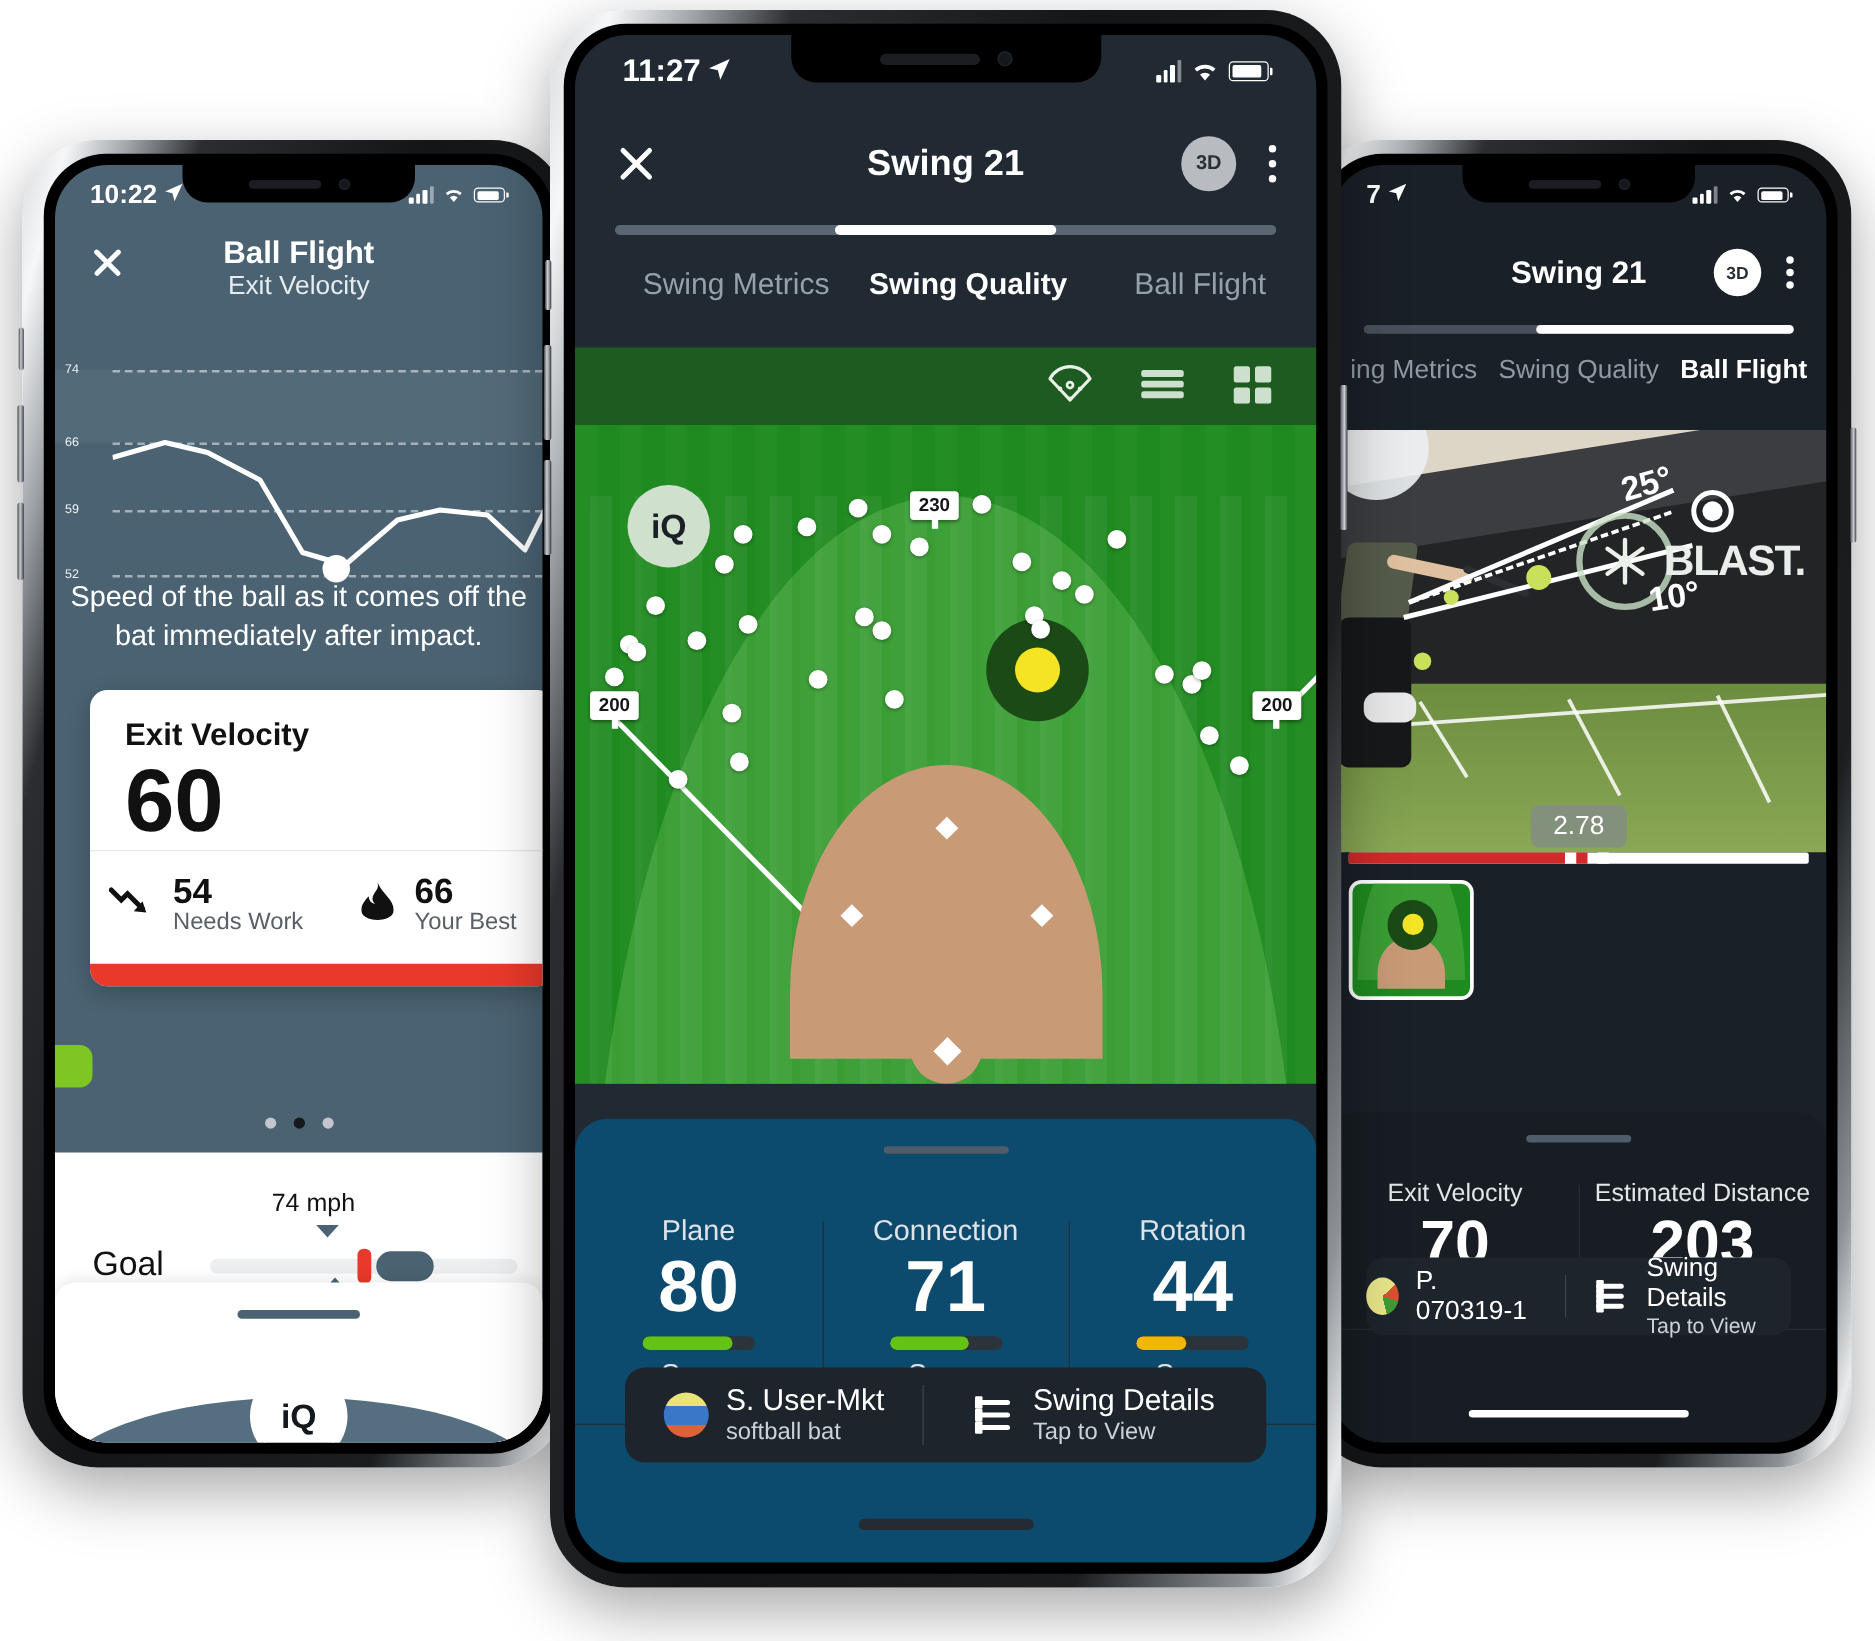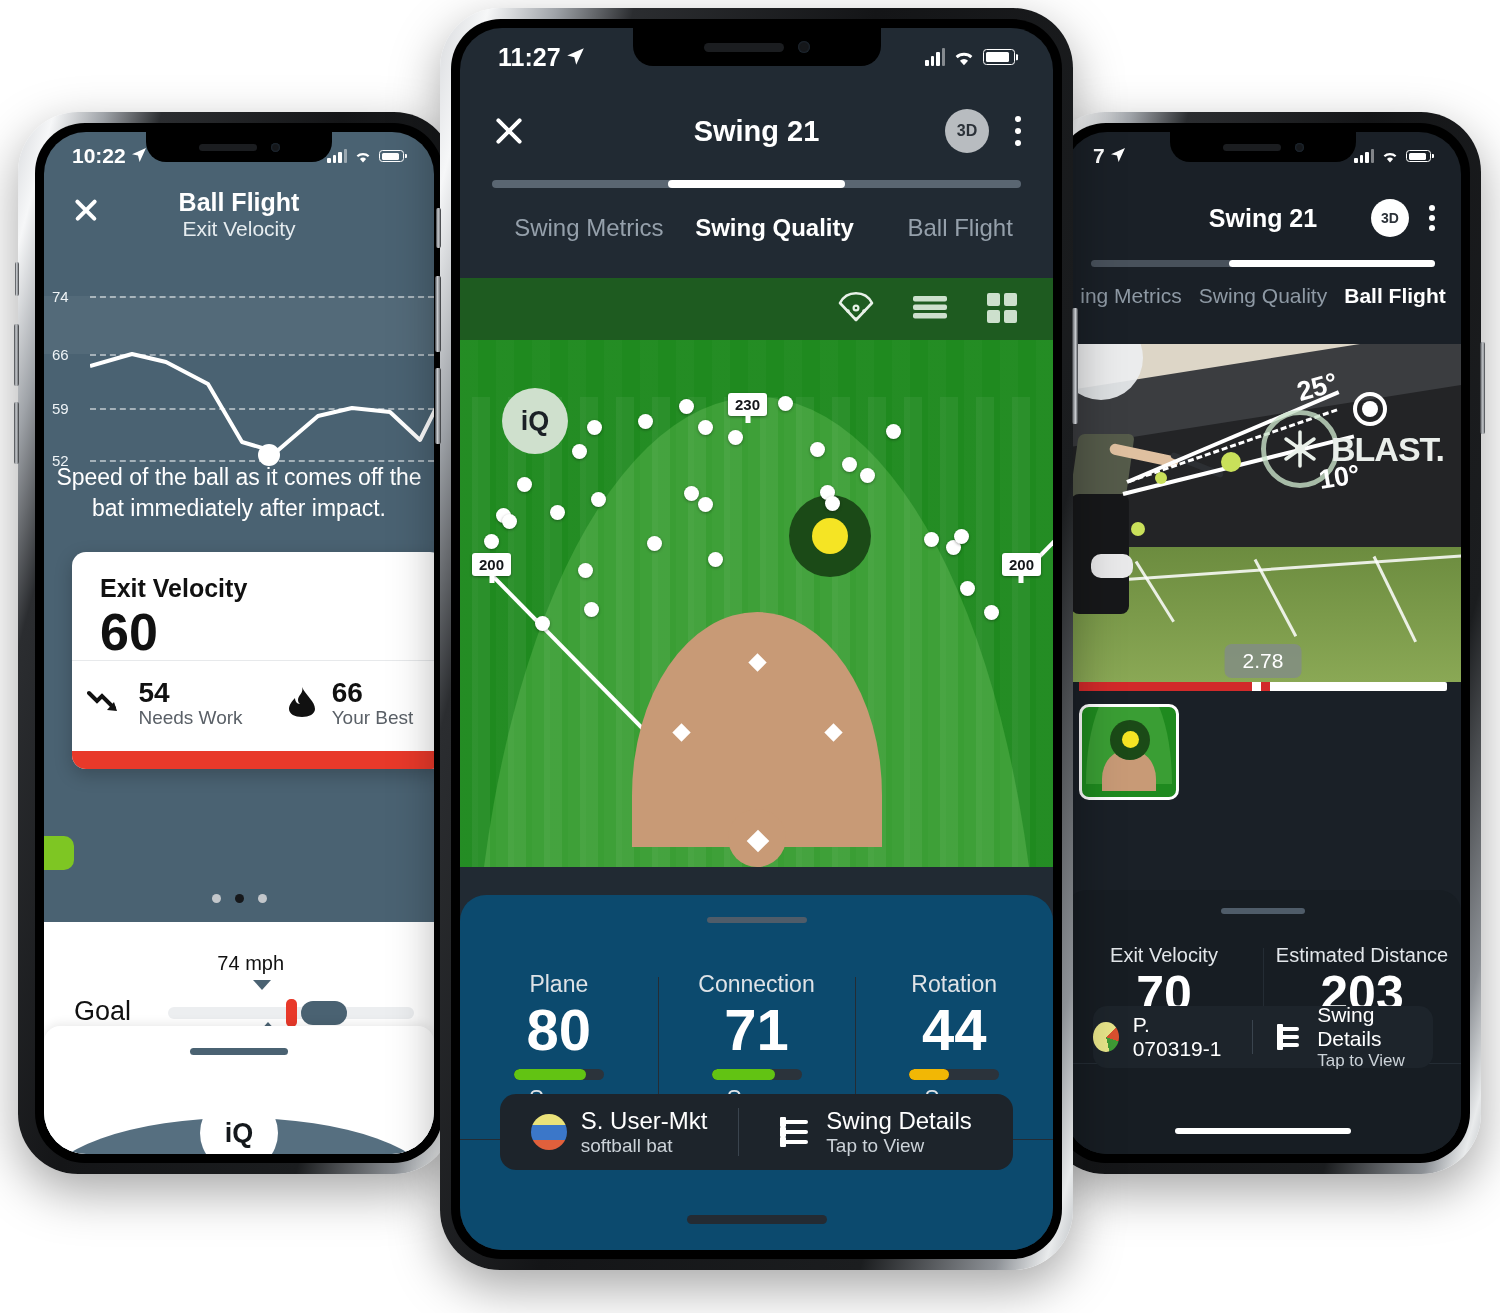--- a/index.html
+++ b/index.html
@@ -125,26 +125,26 @@
   .l-header { position:absolute; top:48px; left:0; right:0; height:86px; padding: 0 28px; z-index:20; }
   .l-title { text-align:center; color:#fff; font-size:25px; font-weight:700; padding-top:8px; }
   .l-sub { text-align:center; color:#e6ecef; font-size:21px; }
   .l-x { position:absolute; left:28px; top:16px; }
   .icon-x.sm { width:28px; height:28px; }
   .icon-x.sm::before, .icon-x.sm::after { width:28px; height:3.5px; }
 
   .l-chart { position:absolute; top:138px; left:0; right:0; height:180px; z-index:12; }
   .l-band { position:absolute; left:0; right:0; background: rgba(255,255,255,.055); }
   .gridline { position:absolute; left:46px; right:0; border-top:2px dashed rgba(255,255,255,.5); }
-  .gl-label { position:absolute; left:8px; color:#eef3f6; font-size:15px; transform: translateY(-50%); }
+  .gl-label { position:absolute; left:8px; color:#eef3f6; font-size:10px; transform: translateY(-50%); }
   .l-desc { position:absolute; top:330px; left:0; right:0; text-align:center; color:#fff; font-size:23px; line-height:1.35; z-index:12; }
 
   .l-card { position:absolute; left:28px; right:-10px; top:420px; background:#fff; border-radius:14px; box-shadow:0 6px 18px rgba(0,0,0,.22); overflow:hidden; z-index:14; }
   .l-card h3 { font-size:25px; color:#111; font-weight:700; padding: 22px 28px 0; }
-  .big60 { font-size:52px; font-weight:700; color:#111; padding: 2px 28px 0; line-height:1.05; }
+  .big60 { font-size:71px; font-weight:700; color:#111; padding: 2px 28px 0; line-height:1.05; }
   .l-metarow { display:flex; align-items:baseline; padding: 0 28px 18px; }
   .l-metarow .m1 { font-size:21px; color:#111; }
   .l-metarow .m2 { margin-left:auto; font-size:18px; font-style:italic; color:#111; }
   .l-statrow { display:flex; border-top:1px solid #e7e9eb; padding: 18px 0 22px; }
   .l-stat { flex:1; display:flex; align-items:center; justify-content:center; gap:17px; }
   .l-stat .num { font-size:28px; font-weight:700; color:#111; line-height:1; }
   .l-stat .cap { font-size:19px; color:#5a6067; }
   .redbar { height:18px; background:#e8392a; border-radius:0 0 10px 10px; }
   .greenchip { position:absolute; left:0px; top:704px; width:30px; height:34px; background:#7ec623; border-radius:0 10px 10px 0; z-index:13; }
   .dots { position:absolute; left:0; right:0; top:762px; display:flex; justify-content:center; gap:14px; z-index:14; }

